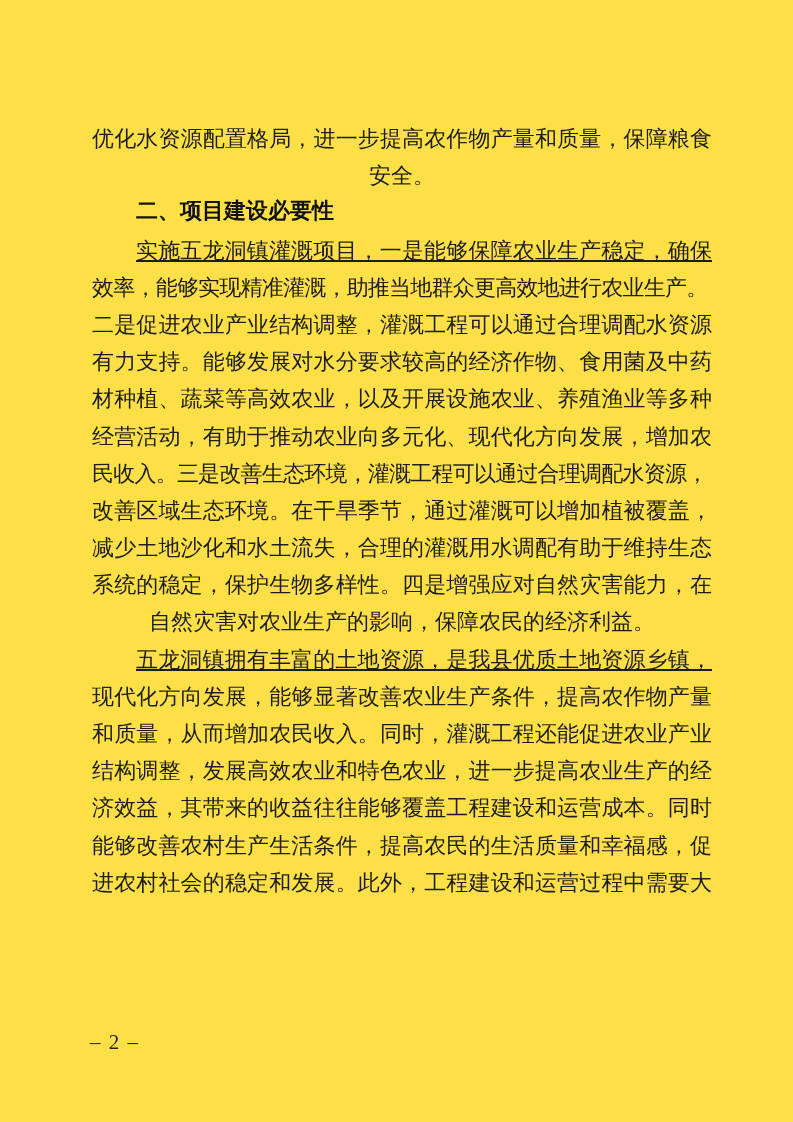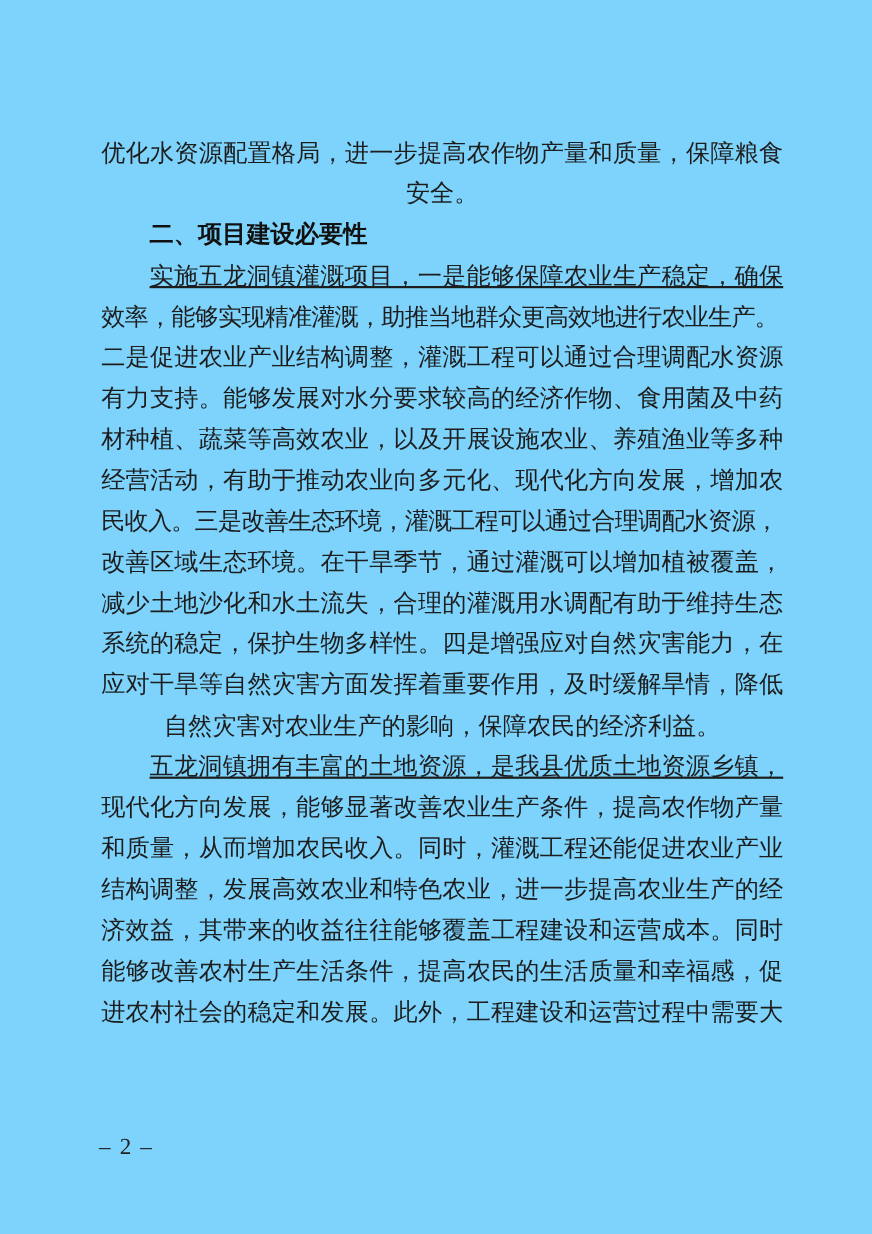--- a/index.html
+++ b/index.html
@@ -4,21 +4,21 @@
 <style>
   html, body {
     margin: 0;
     padding: 0;
     background: #ffffff;
   }
   .page {
     position: relative;
     width: 793px;
     height: 1122px;
-    background: #7dd3fc;
+    background: #fde047;
     overflow: hidden;
     font-family: "Liberation Serif", serif;
     color: #1d1d1d;
   }
   .content {
     position: absolute;
     left: 92px;
     top: 120px;
     width: 620px;
     font-size: 22px;
@@ -36,21 +36,21 @@
     text-indent: 44px;
     text-decoration: underline;
   }
   .ln.tight {
     letter-spacing: -0.78px;
     white-space: nowrap;
     text-align: center;
     text-align-last: left;
   }
   .ln.heading {
-    font-family: Liberation Sans, sans-serif;
+    font-family: Liberation Mono, monospace;
     font-weight: 700;
     color: #111111;
     text-indent: 44px;
     text-align: left;
     text-align-last: left;
   }
   .pagenum {
     position: absolute;
     left: 90px;
     top: 1029px;
@@ -72,21 +72,20 @@
     <div class="ln j indent">实施五龙洞镇灌溉项目，一是能够保障农业生产稳定，确保</div>
     <div class="ln tight">效率，能够实现精准灌溉，助推当地群众更高效地进行农业生产。</div>
     <div class="ln j">二是促进农业产业结构调整，灌溉工程可以通过合理调配水资源</div>
     <div class="ln j">有力支持。能够发展对水分要求较高的经济作物、食用菌及中药</div>
     <div class="ln j">材种植、蔬菜等高效农业，以及开展设施农业、养殖渔业等多种</div>
     <div class="ln j">经营活动，有助于推动农业向多元化、现代化方向发展，增加农</div>
     <div class="ln tight">民收入。三是改善生态环境，灌溉工程可以通过合理调配水资源，</div>
     <div class="ln j">改善区域生态环境。在干旱季节，通过灌溉可以增加植被覆盖，</div>
     <div class="ln j">减少土地沙化和水土流失，合理的灌溉用水调配有助于维持生态</div>
     <div class="ln j">系统的稳定，保护生物多样性。四是增强应对自然灾害能力，在</div>
-    <div class="ln j">应对干旱等自然灾害方面发挥着重要作用，及时缓解旱情，降低</div>
     <div class="ln end">自然灾害对农业生产的影响，保障农民的经济利益。</div>
     <div class="ln j indent">五龙洞镇拥有丰富的土地资源，是我县优质土地资源乡镇，</div>
     <div class="ln j">现代化方向发展，能够显著改善农业生产条件，提高农作物产量</div>
     <div class="ln j">和质量，从而增加农民收入。同时，灌溉工程还能促进农业产业</div>
     <div class="ln j">结构调整，发展高效农业和特色农业，进一步提高农业生产的经</div>
     <div class="ln j">济效益，其带来的收益往往能够覆盖工程建设和运营成本。同时</div>
     <div class="ln j">能够改善农村生产生活条件，提高农民的生活质量和幸福感，促</div>
     <div class="ln j">进农村社会的稳定和发展。此外，工程建设和运营过程中需要大</div>
   </main>
   <footer class="pagenum">– 2 –</footer>

